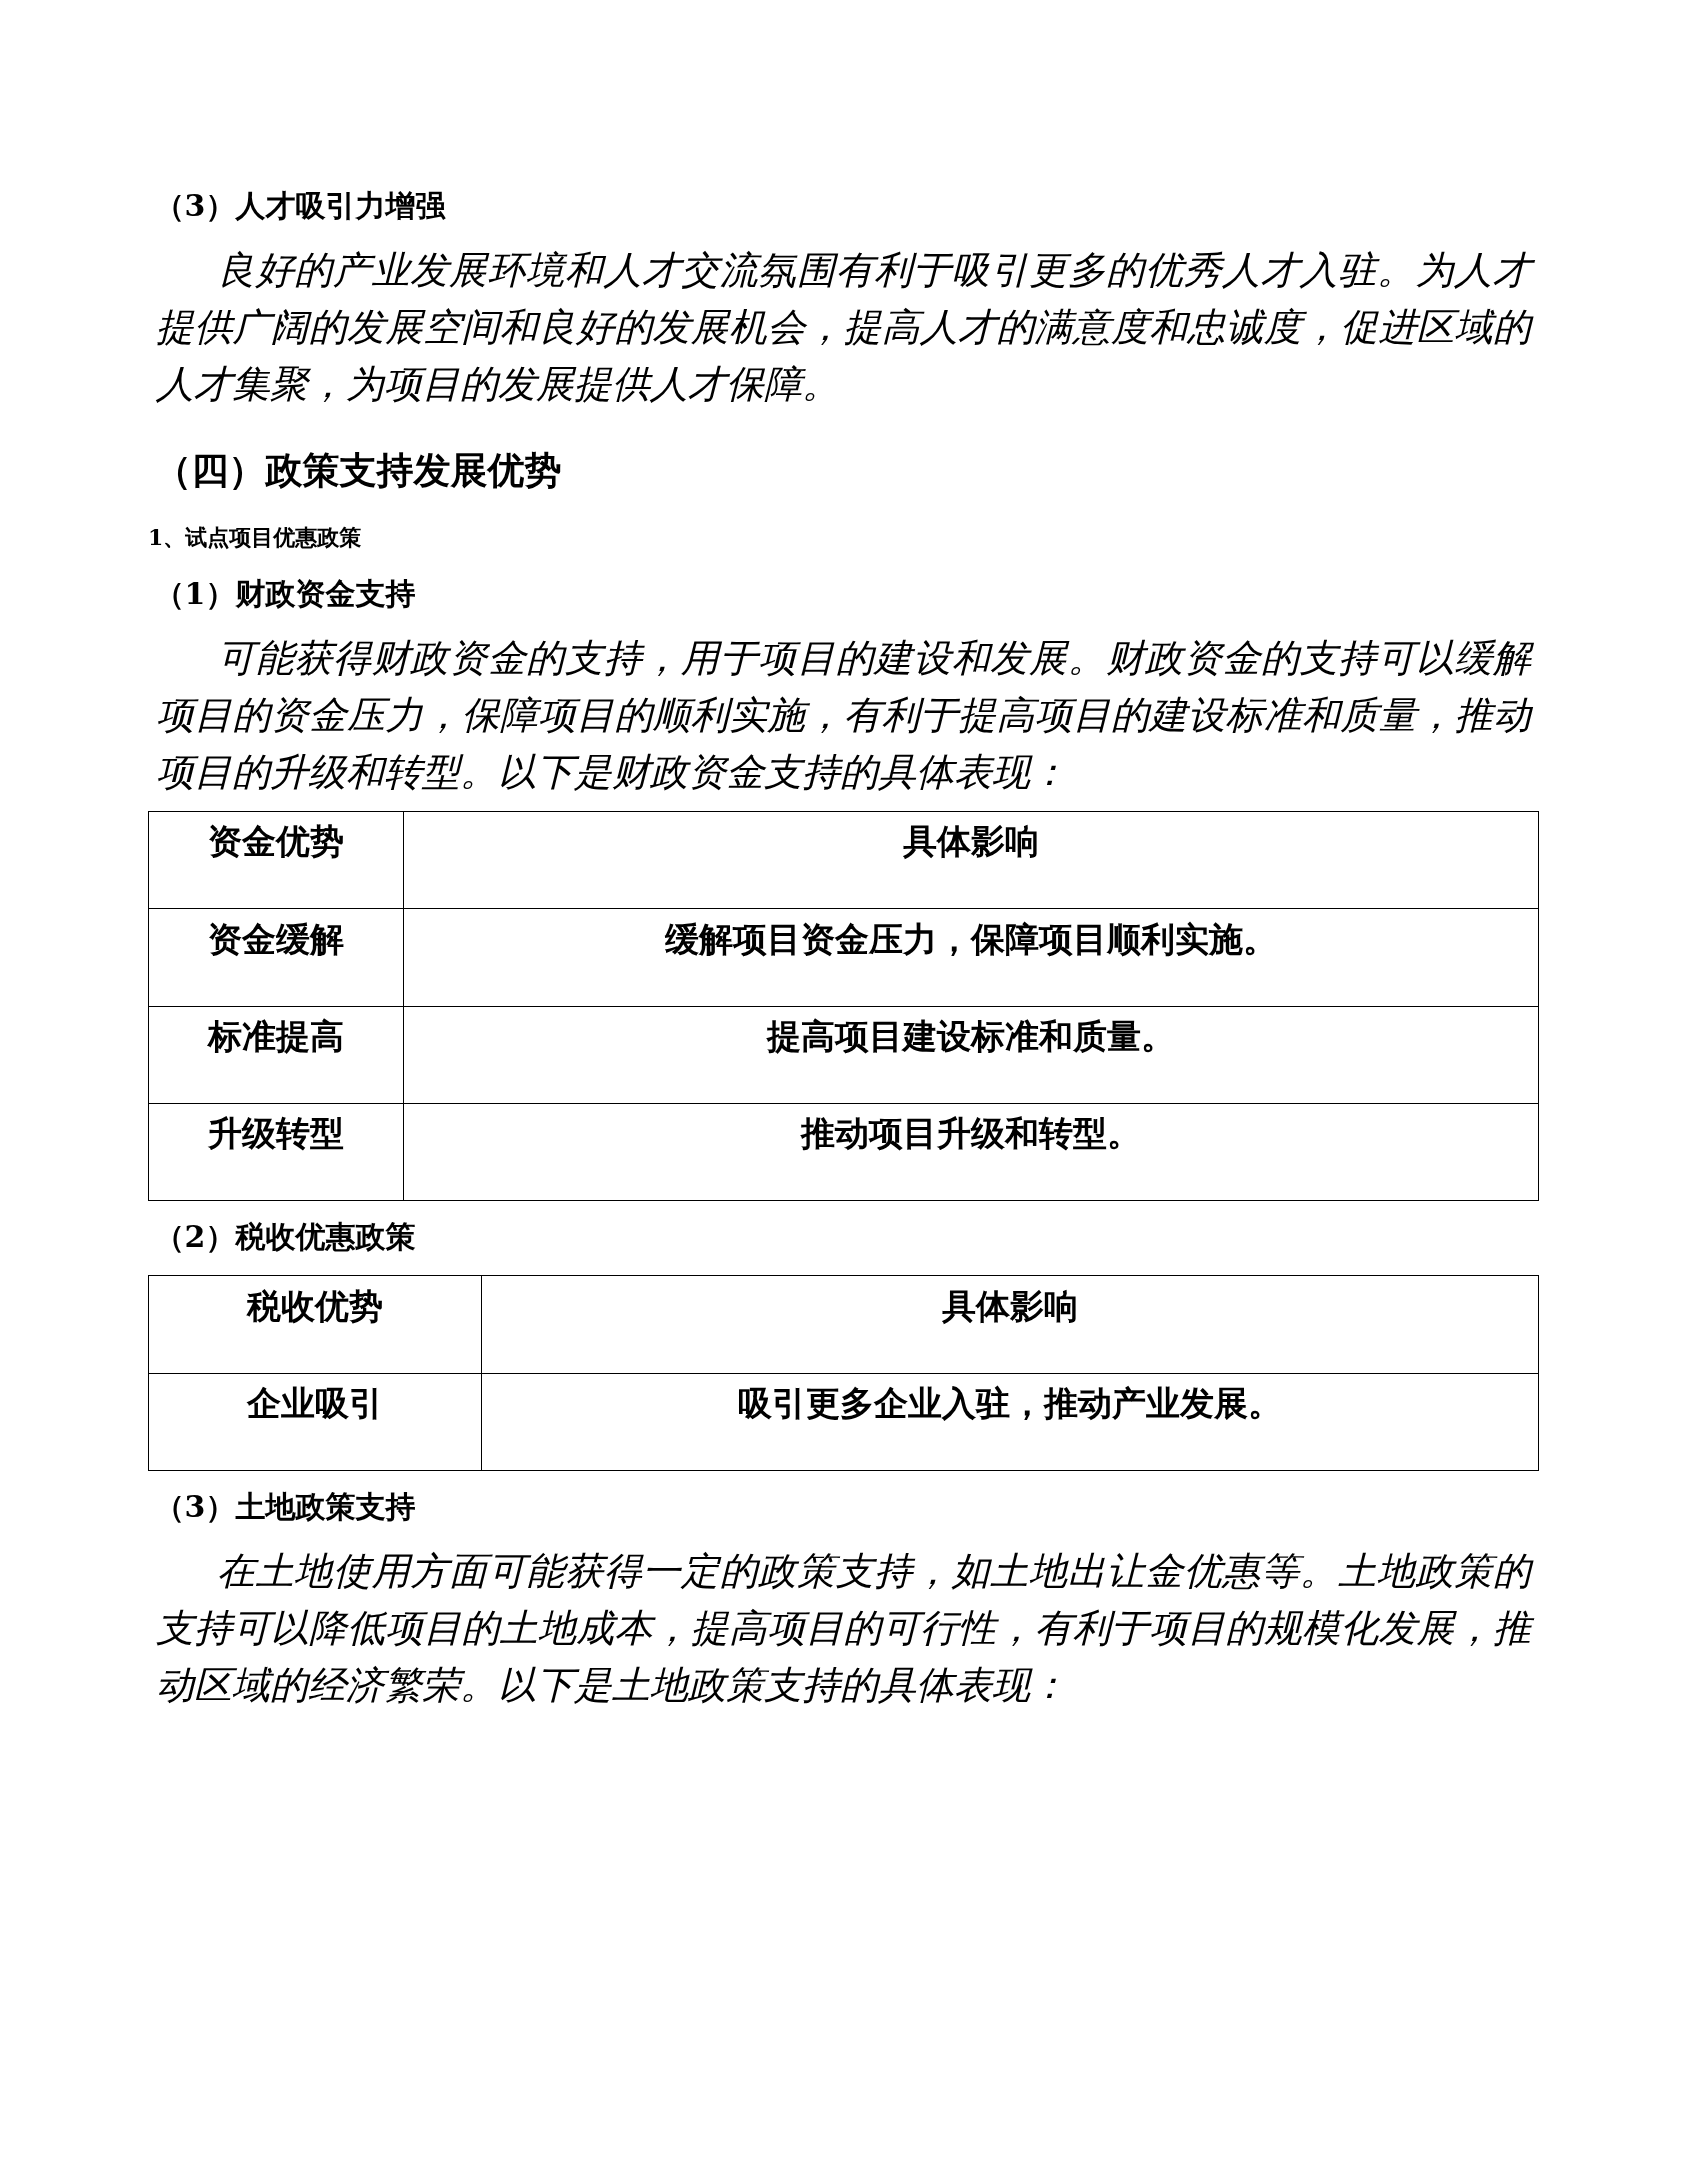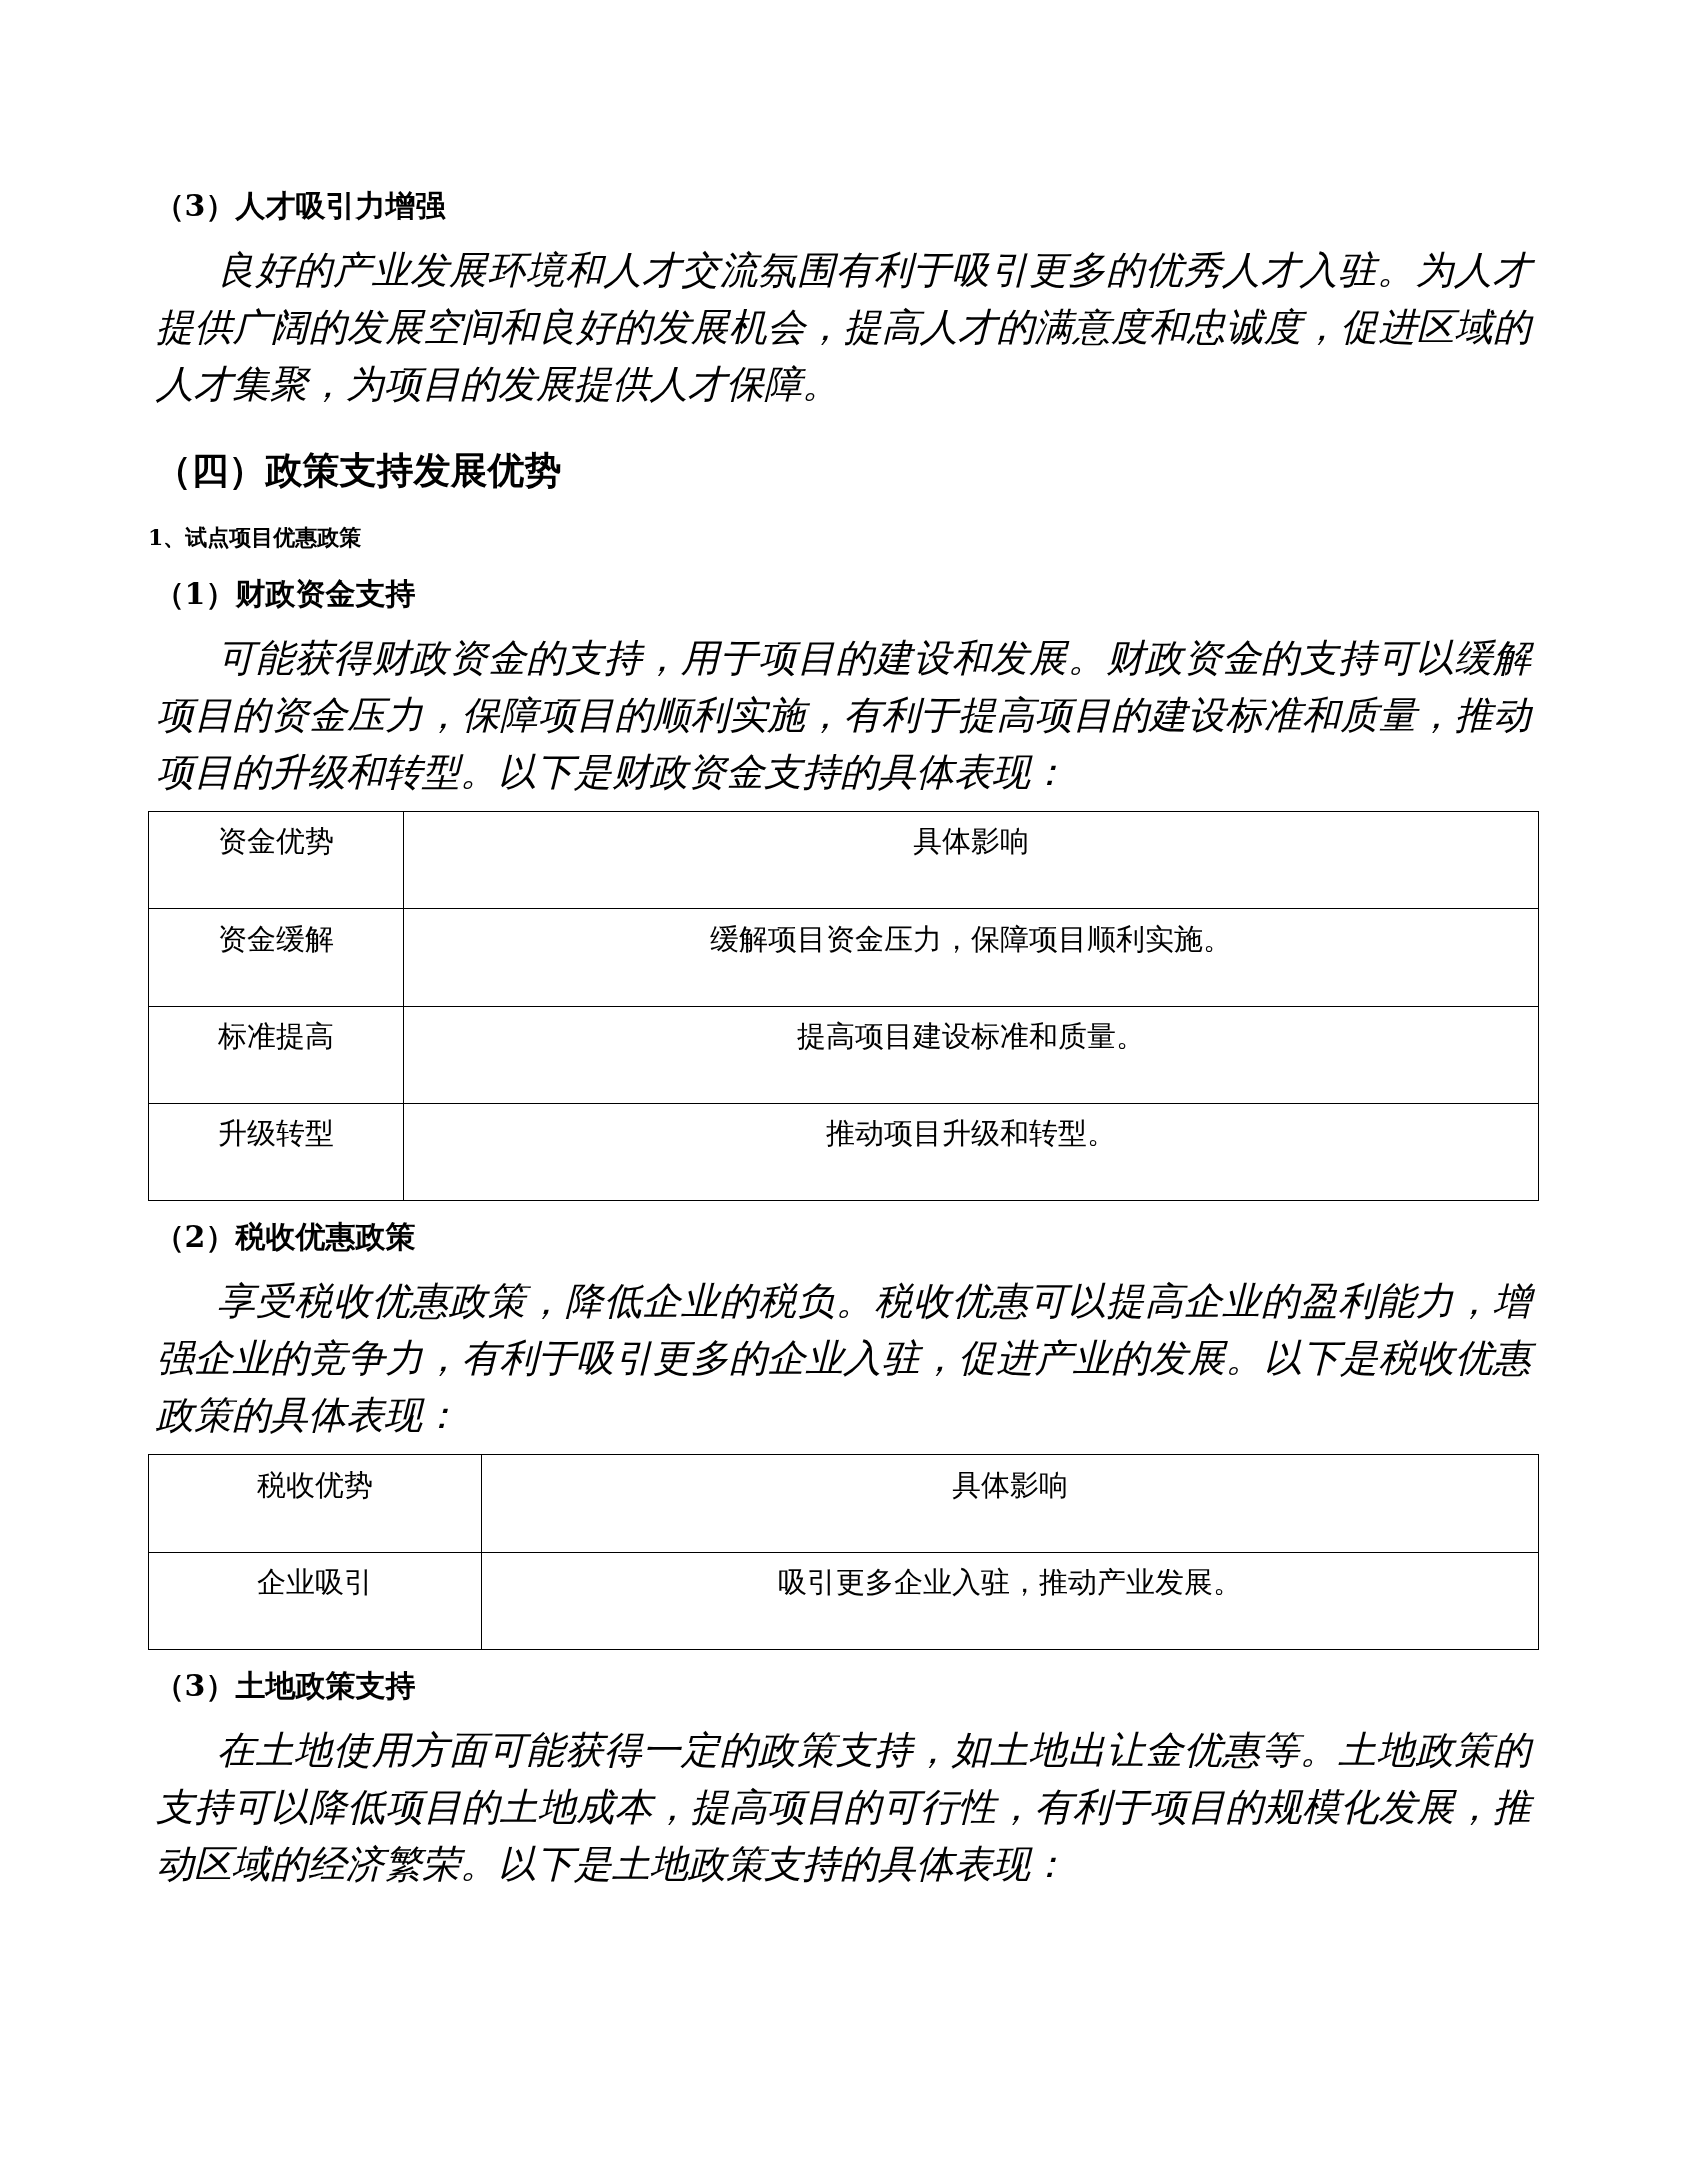--- a/index.html
+++ b/index.html
@@ -67,25 +67,26 @@
   table.doc-table {
     border-collapse: collapse;
     width: 1391px;
     table-layout: fixed;
     margin: 10.6px 0 6.6px 0;
   }
   table.doc-table td {
     border: 1.3px solid #000000;
     vertical-align: top;
     padding: 9.3px 5.3px 46px 5.3px;
-    font-size: 29px;
+    font-size: 34px;
     line-height: 41px;
     text-align: center;
     height: 85px;
     box-sizing: border-box;
+    font-weight: bold;
   }
   table.t1 col.c1 { width: 255px; }
   table.t1 col.c2 { width: 1135px; }
   table.t2 col.c1 { width: 333px; }
   table.t2 col.c2 { width: 1057px; }
 </style>
 </head>
 <body>
 
 <div class="page">
@@ -123,21 +124,20 @@
         </tr>
         <tr>
           <td>升级转型</td>
           <td>推动项目升级和转型。</td>
         </tr>
       </tbody>
     </table>
 
     <h3 class="h-sub">（2）税收优惠政策</h3>
 
-    <p class="para">享受税收优惠政策，降低企业的税负。税收优惠可以提高企业的盈利能力，增强企业的竞争力，有利于吸引更多的企业入驻，促进产业的发展。以下是税收优惠政策的具体表现：</p>
 
     <table class="doc-table t2">
       <colgroup>
           <col class="c1">
           <col class="c2">
         </colgroup>
       <tbody>
         <tr>
           <td>税收优势</td>
           <td>具体影响</td>

